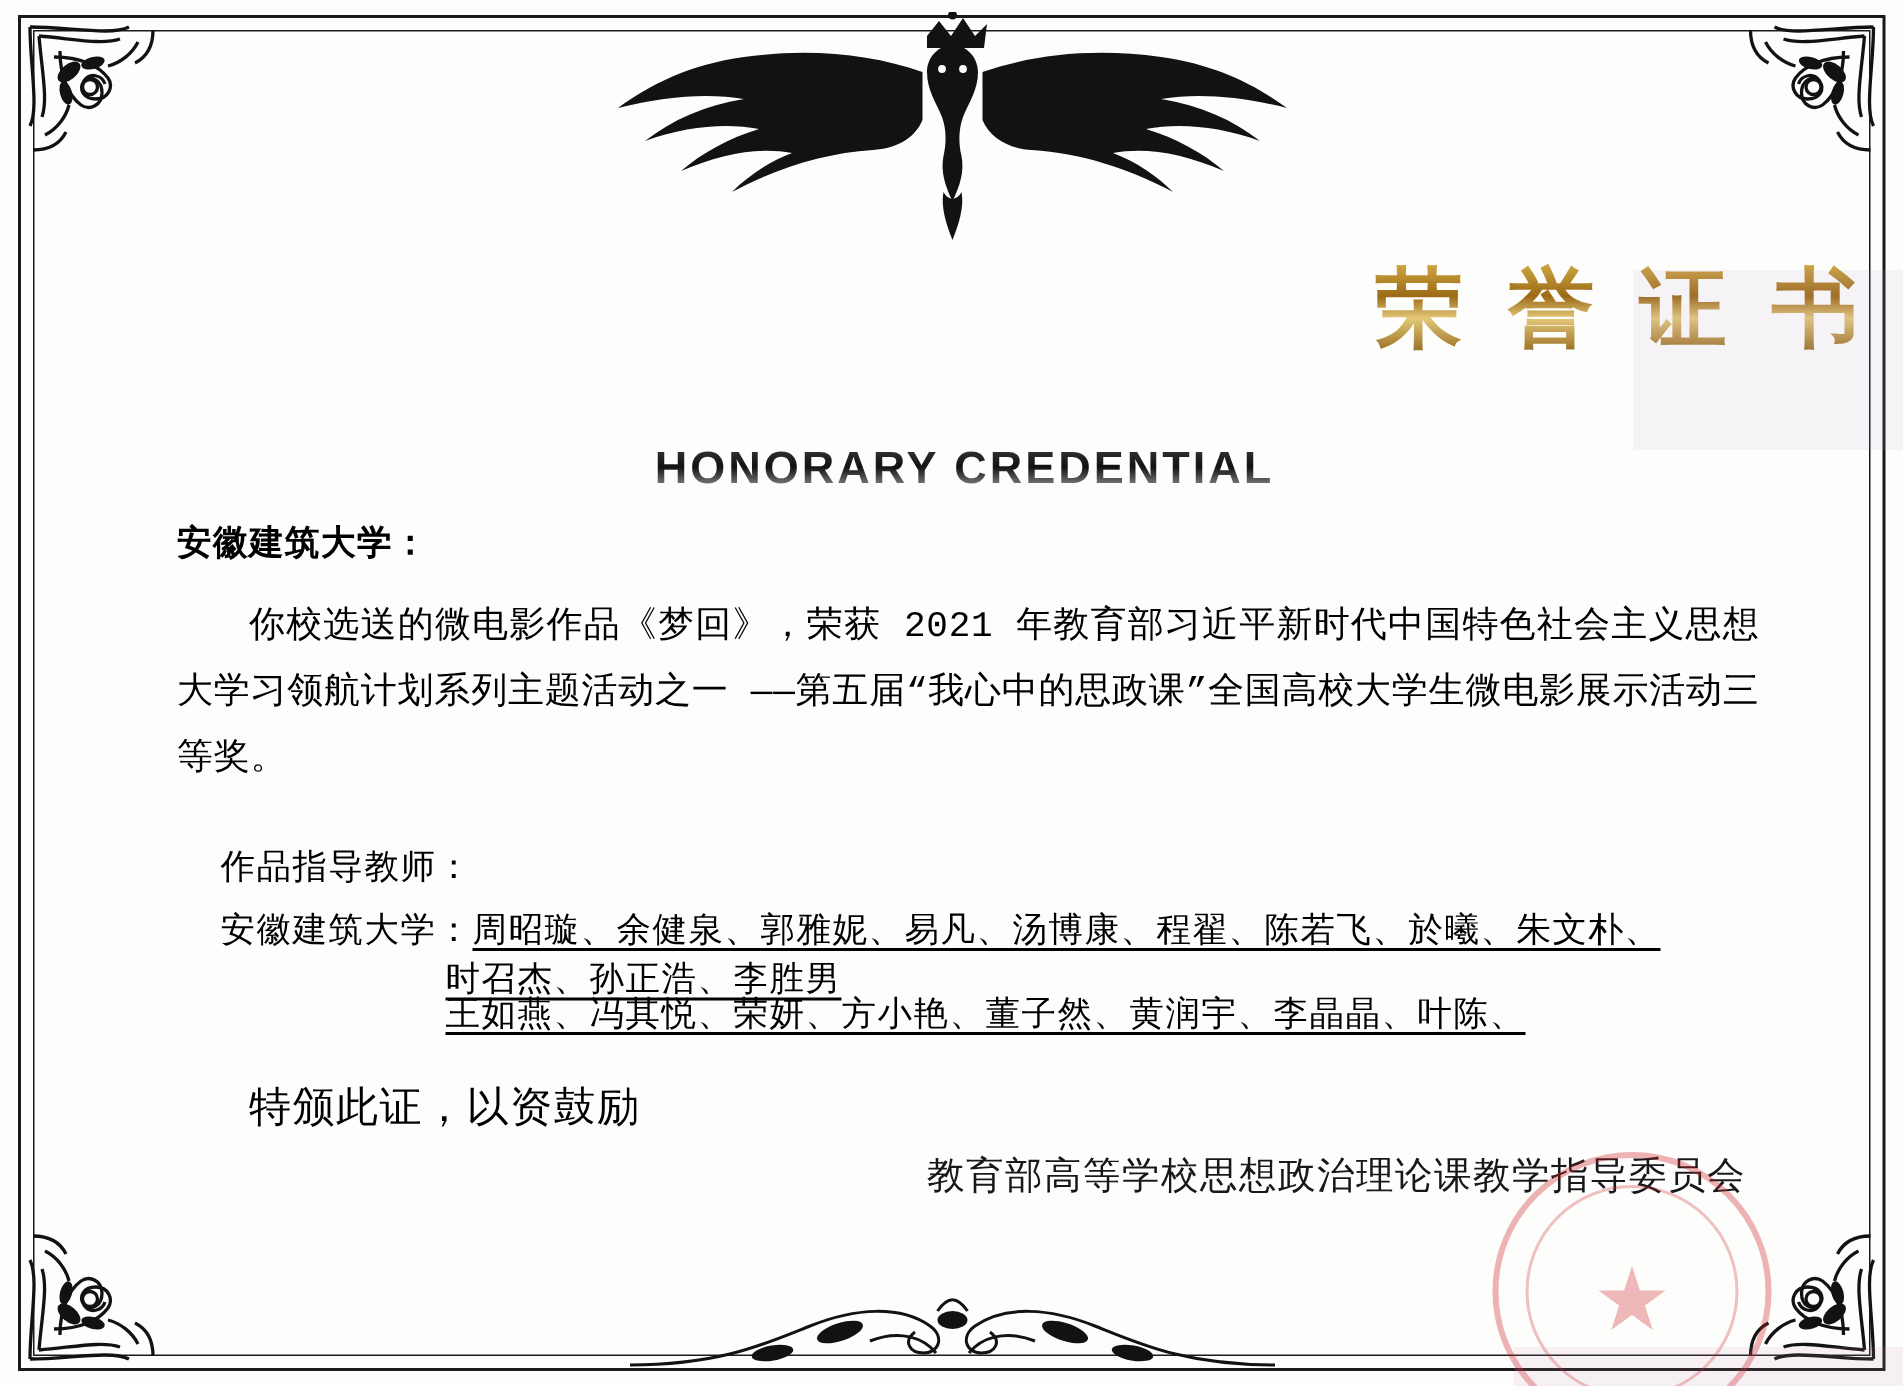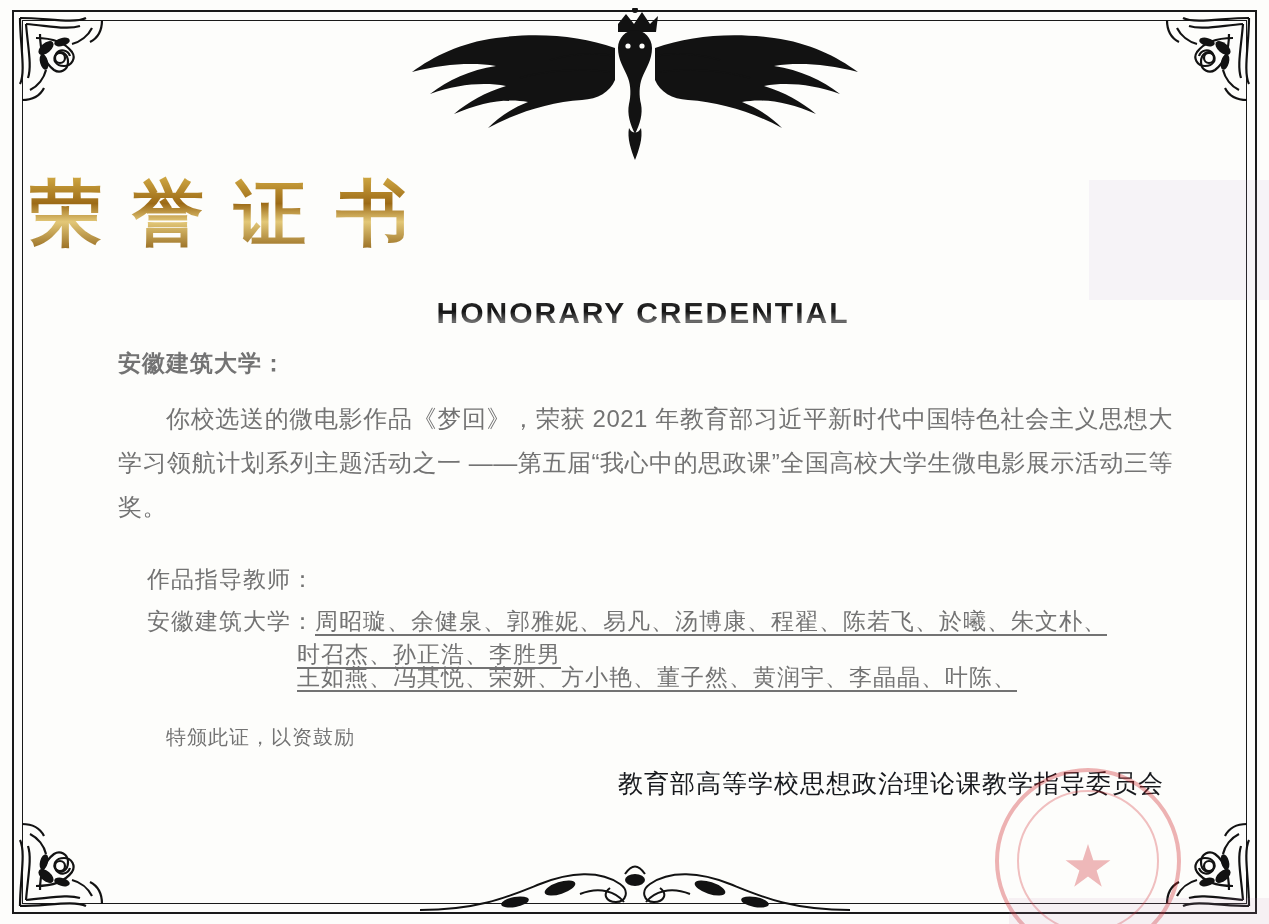--- a/index.html
+++ b/index.html
@@ -71,23 +71,23 @@
     width: 470px;
     height: 155px;
   }
 
   
   .title-cn {
     position: absolute;
     left: 0;
     right: 0;
     top: 172px;
-    text-align: left;
+    text-align: right;
     font-family: "DejaVu Serif", serif;
-    font-size: 72px;
+    font-size: 58px;
     font-weight: 700;
     letter-spacing: 30px;
     text-indent: 30px;
     background: linear-gradient(180deg, #d8b24a 0%, #9c6a16 38%, #e3c878 60%, #8a5c12 100%);
     -webkit-background-clip: text;
     background-clip: text;
     color: transparent;
     line-height: 1.15;
   }
   .title-en {
@@ -105,22 +105,22 @@
     background-clip: text;
     color: transparent;
   }
 
   
   .body-area {
     position: absolute;
     left: 118px;
     right: 96px;
     top: 352px;
-    color: #737373;
-    font-family: Liberation Sans, sans-serif;
+    color: #000000;
+    font-family: Liberation Mono, monospace;
     font-size: 23px;
     line-height: 1.0;
   }
 
   .salutation {
     font-size: 23px;
     font-weight: 600;
     margin: 0 0 22px 0;
     display: inline-block;
     letter-spacing: 1px;
@@ -160,21 +160,21 @@
     text-underline-offset: 5px;
     letter-spacing: 1px;
     margin-left: 150px;
     display: block;
     width: 860px;
   }
 
   .closing {
     margin-top: 38px;
     margin-left: 48px;
-    font-size: 20px;
+    font-size: 28px;
     letter-spacing: 1px;
   }
 
   .signoff {
     position: absolute;
     right: 105px;
     top: 766px;
     text-align: right;
     color: #16181c;
     font-family: "DejaVu Serif", "Liberation Serif", serif;

